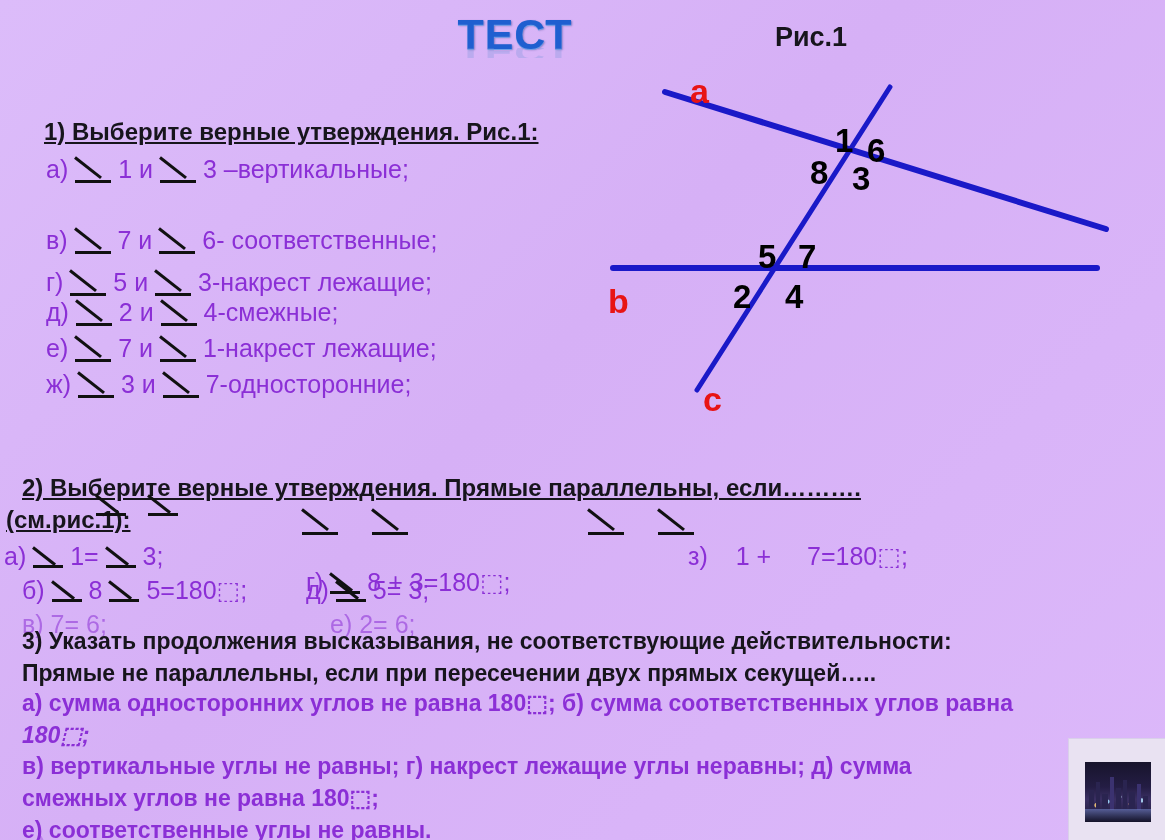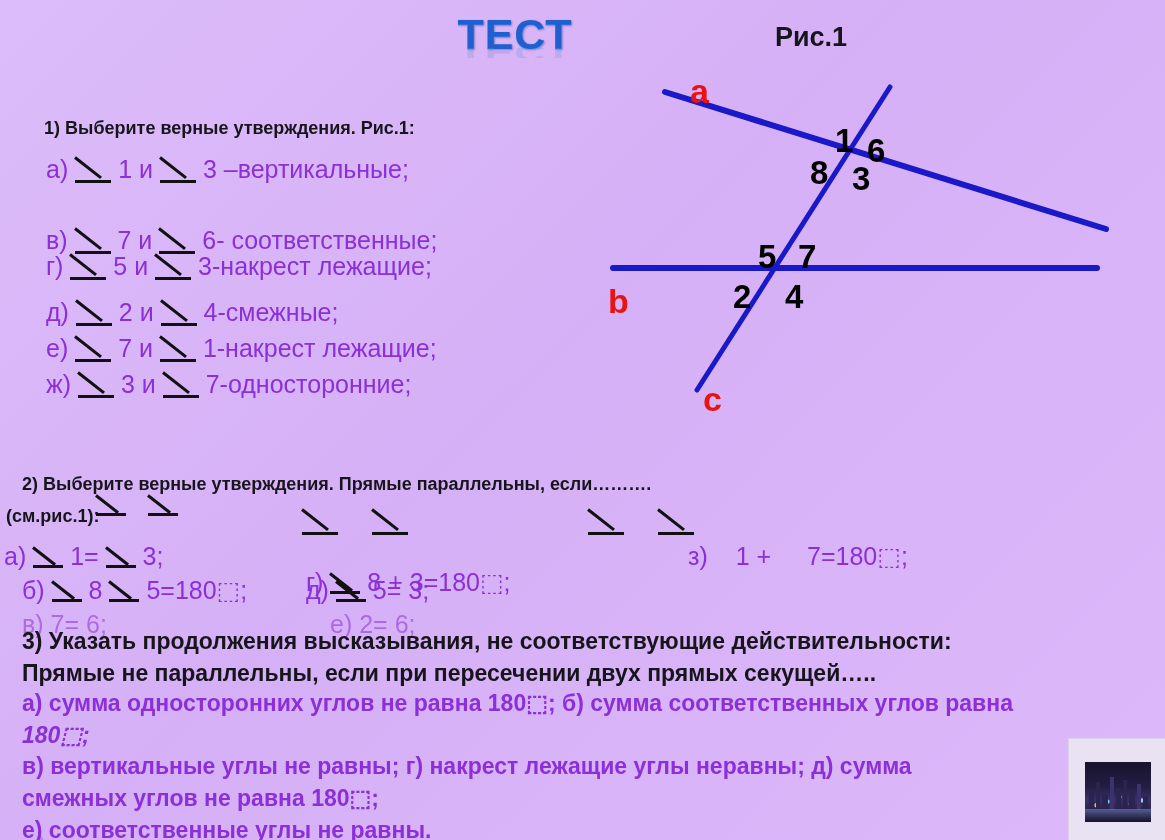--- a/index.html
+++ b/index.html
@@ -53,22 +53,23 @@
     position:absolute;font-size:33px;font-weight:bold;color:#000;
   }
   .fig-letter{
     position:absolute;font-size:34px;font-weight:bold;color:#e81414;
     font-family:"Liberation Sans", sans-serif;
   }
 
   
   .q-head{
     position:absolute;
-    font-size:18px;font-weight:bold;color:#17151c;
+    font-size:24px;font-weight:bold;color:#17151c;
     white-space:nowrap;
+    text-decoration:underline;
   }
   .q1-item{
     position:absolute;
     font-size:25px;color:#8b2fd6;font-weight:500;
     white-space:nowrap;
   }
   .q1-item .mk{color:#8b2fd6;}
 
   
   .ang{
@@ -182,21 +183,21 @@
 
 
   <div class="q1-item" style="left:46px;top:226px;">
     <span class="mk">в)</span>
     <span class="ang big"></span>
     <span>7 и</span>
     <span class="ang big"></span>
     <span>6- соответственные;</span>
   </div>
 
-  <div class="q1-item" style="left:46px;top:252px;text-align:right;">
+  <div class="q1-item" style="left:46px;top:268px;text-align:right;">
     <span class="mk">г)</span>
     <span class="ang big"></span>
     <span>5 и</span>
     <span class="ang big"></span>
     <span>3-накрест лежащие;</span>
   </div>
 
   <div class="q1-item" style="left:46px;top:298px;">
     <span class="mk">д)</span>
     <span class="ang big"></span>

